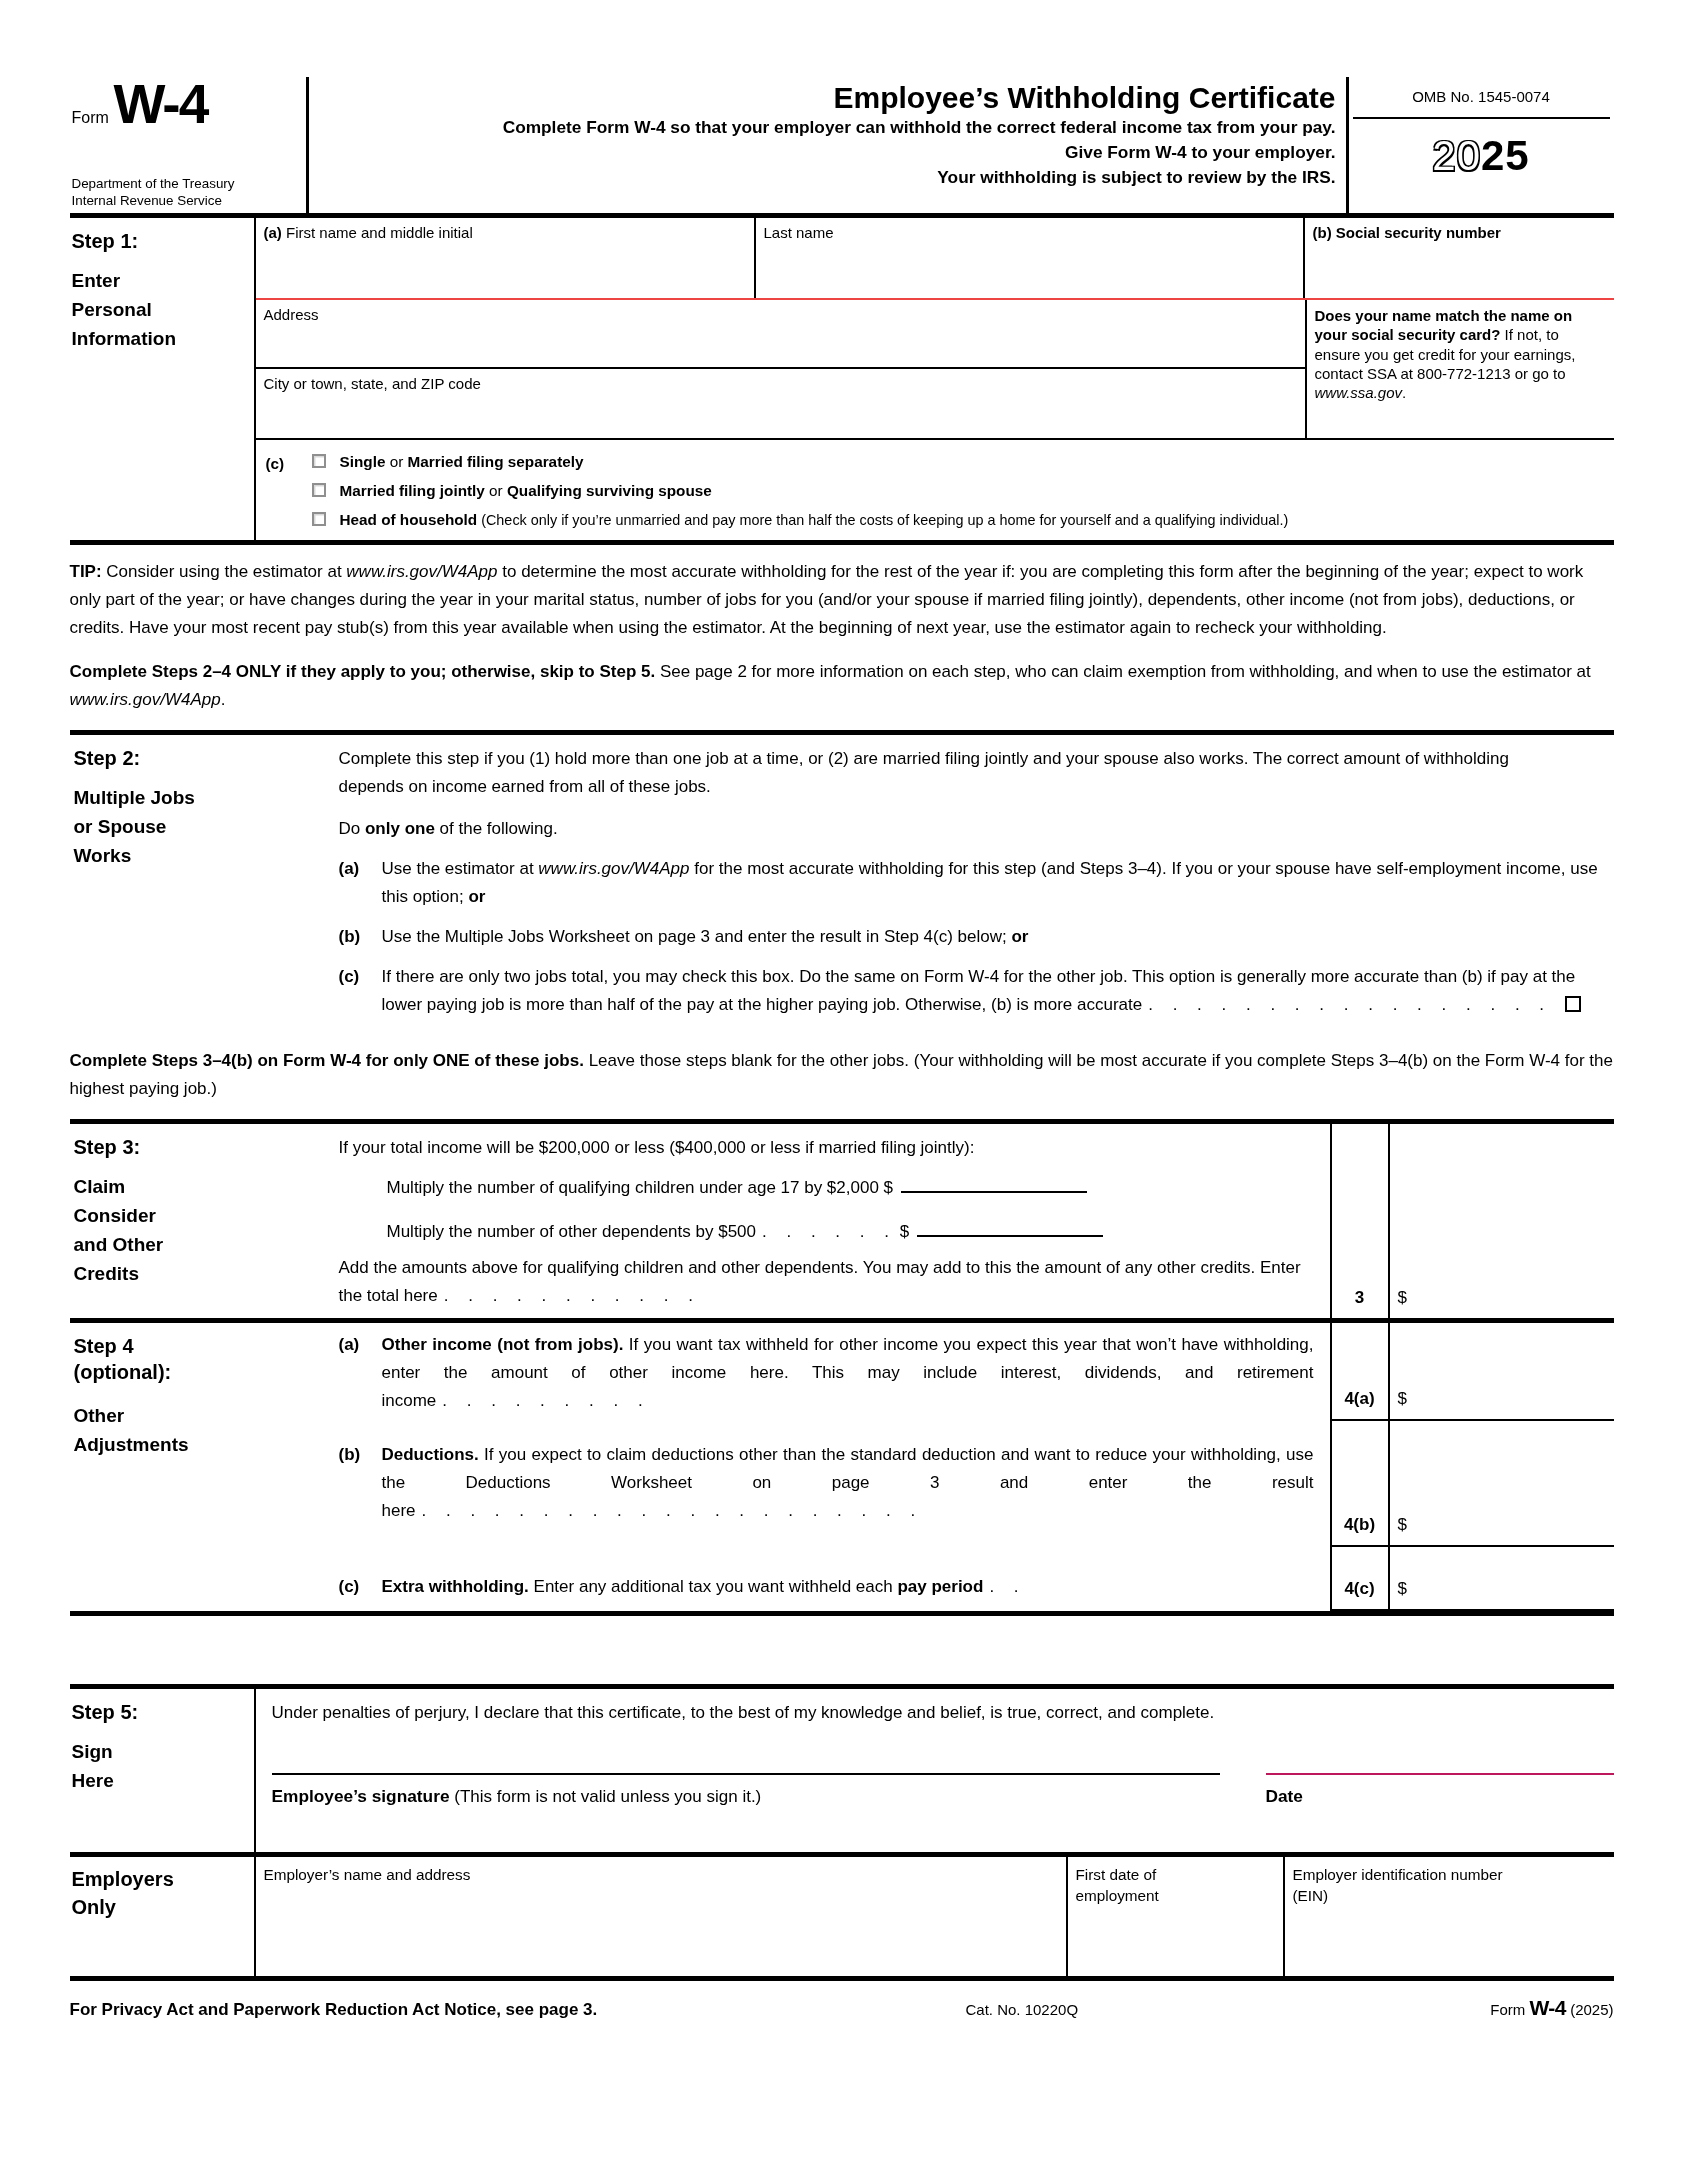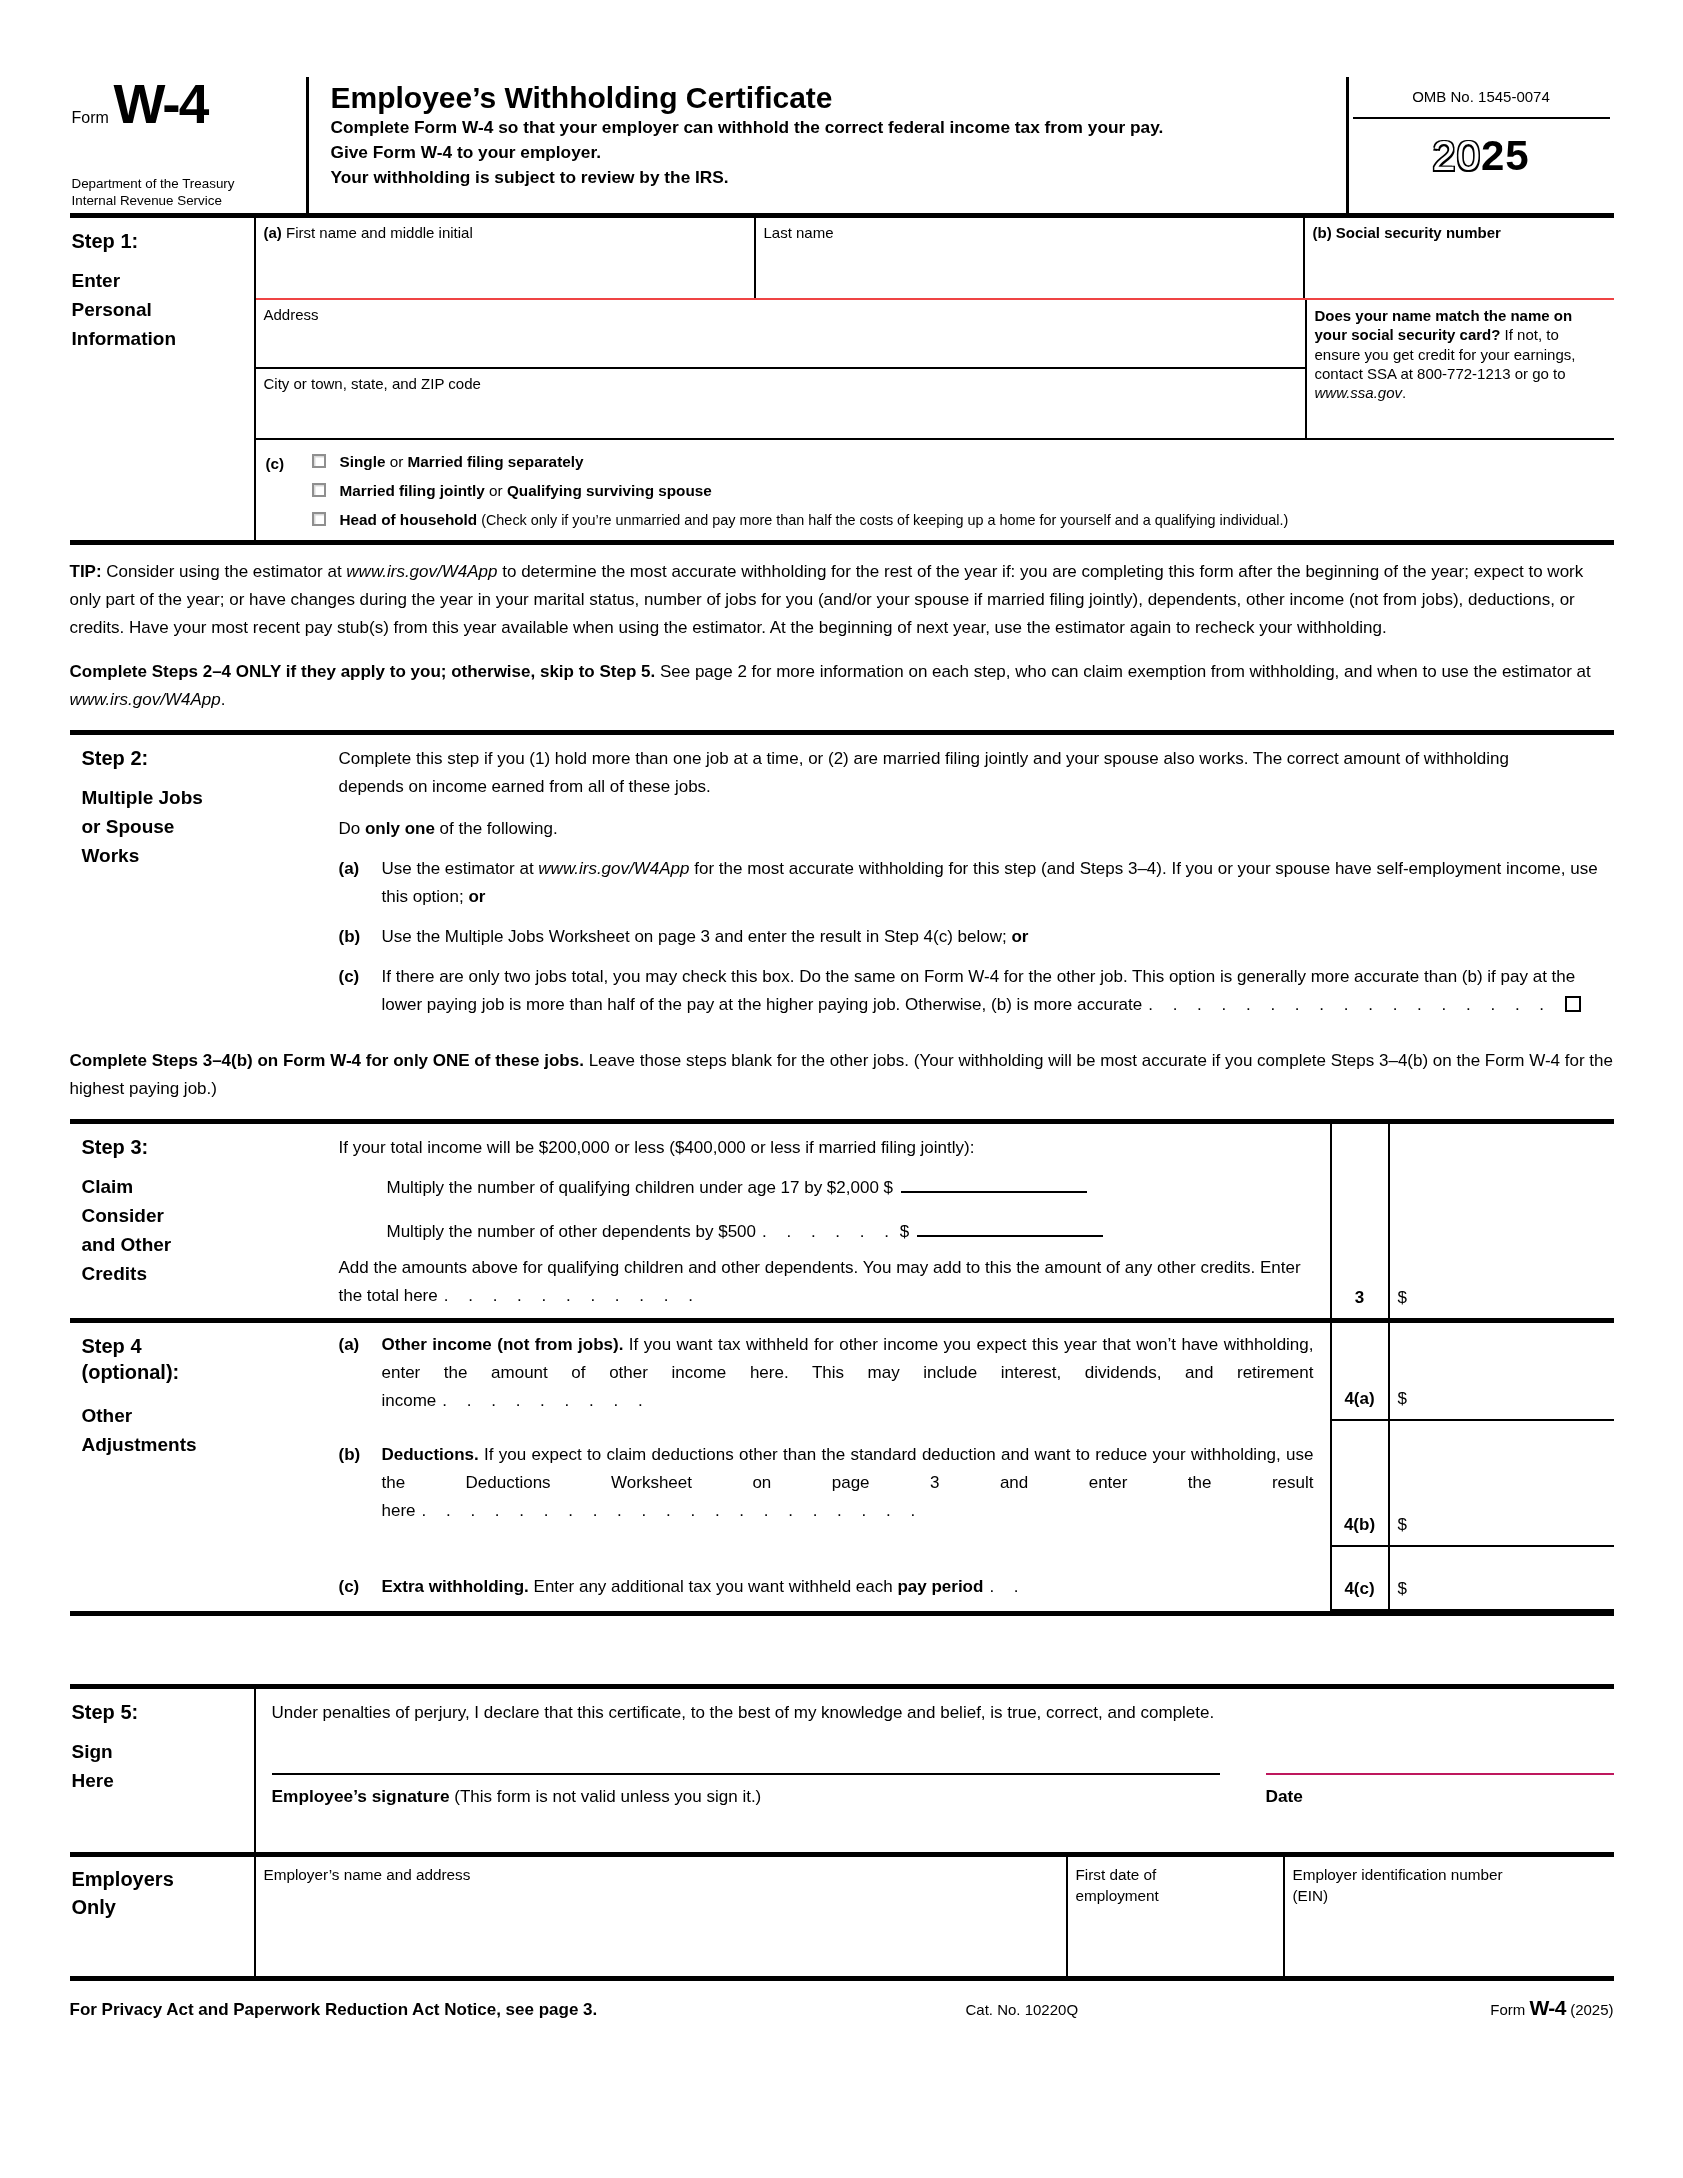--- a/index.html
+++ b/index.html
@@ -14,21 +14,21 @@
   b, .b { font-weight:bold; }
   i, .i { font-style:italic; }
   .dots { letter-spacing:6px; word-spacing:3px; margin-left:6px; white-space:nowrap; }
 
   
   .hdr { display:flex; border-bottom:5px solid #000; height:141px; }
   .hdr-left { width:236px; display:flex; flex-direction:column; justify-content:space-between; padding:2px 0 4px 2px; }
   .formword { font-size:16px; vertical-align:baseline; }
   .formnum { font-size:55px; font-weight:bold; letter-spacing:-2px; line-height:50px; }
   .dept { font-size:13.4px; line-height:17px; }
-  .hdr-center { flex:1; border-left:3px solid #000; border-right:3px solid #000; text-align:left; padding:4px 10px 0 22px; }
+  .hdr-center { flex:1; border-left:3px solid #000; border-right:3px solid #000; text-align:right; padding:4px 10px 0 22px; }
   .hdr-title { font-size:30px; font-weight:bold; line-height:34px; }
   .hdr-sub { font-size:17.3px; font-weight:bold; line-height:25px; }
   .hdr-right { width:265px; padding:6px 4px 0 4px; display:flex; flex-direction:column; }
   .omb { font-size:15px; text-align:center; padding-bottom:6px; border-bottom:2px solid #000; }
   .year { text-align:center; font-size:42px; line-height:46px; margin-top:14px; letter-spacing:1px; }
   .year-outline { color:#fff; font-weight:normal;
     text-shadow:-1.5px -1.5px 0 #000, 1.5px -1.5px 0 #000, -1.5px 1.5px 0 #000, 1.5px 1.5px 0 #000; }
   .year-bold { font-weight:bold; }
 
   
@@ -57,21 +57,21 @@
   .cb-black { display:inline-block; width:16px; height:16px; border:2px solid #000; background:#fff;
         vertical-align:-2px; margin-left:10px; }
   .hoh-note { font-size:14.4px; }
 
   
   .tip { padding:13px 0 14px 0; }
   .note24 { padding:2px 0 16px 0; }
 
   
   .sec { position:relative; padding-left:269px; }
-  .sec-label { position:absolute; left:12px; top:10px; }
+  .sec-label { position:absolute; left:4px; top:10px; }
   .w112 { width:117px; } .w130 { width:135px; } .w125 { width:127px; }
 
   .sec2 { border-top:5px solid #000; padding-top:10px; padding-bottom:14px; }
   .sec2 p.intro { width:1188px; }
   .doline { margin:14px 0 12px 0; }
   .item { display:flex; margin-bottom:12px; }
   .item .pre { width:43px; font-weight:bold; flex:0 0 43px; }
   .item .bodytxt { flex:1; padding-right:4px; position:relative; }
 
   .note34 { padding:14px 0 16px 0; }

